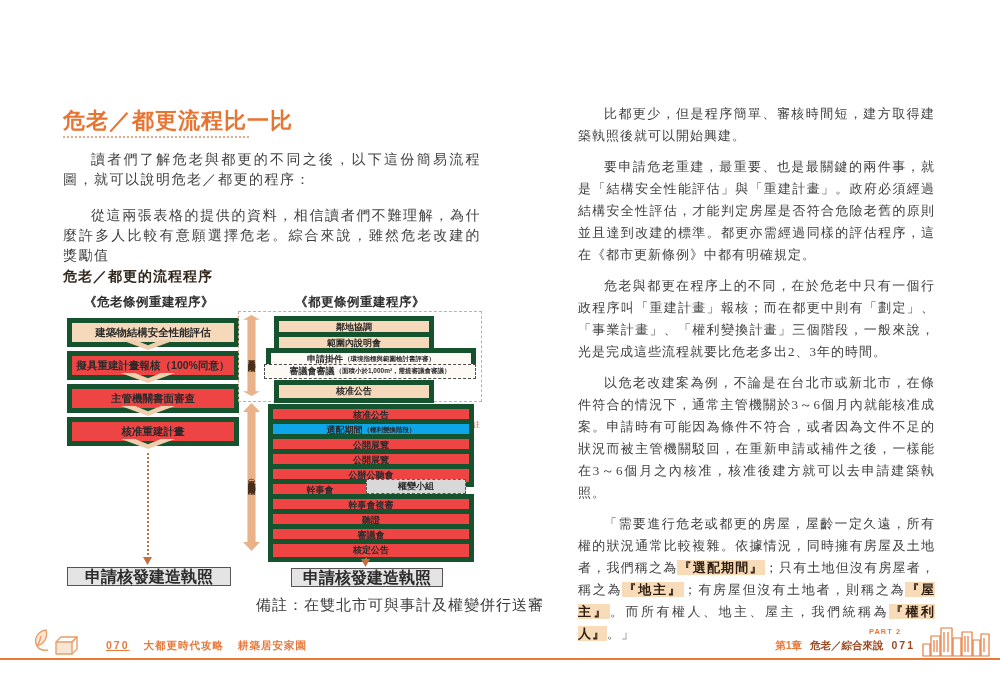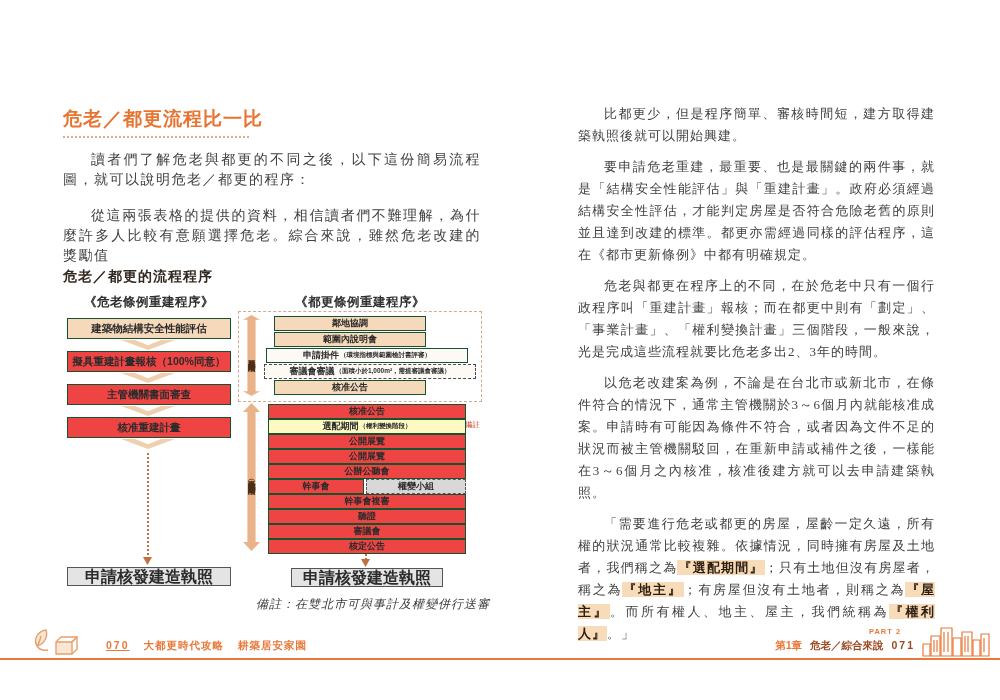--- a/index.html
+++ b/index.html
@@ -1,56 +1,56 @@
 <!DOCTYPE html>
 <html><head>
 <meta charset="utf-8">
 <style>
   html,body{margin:0;padding:0;background:#fff;}
   #page{position:relative;width:1000px;height:700px;background:#ffffff;overflow:hidden;
         font-family:"Liberation Serif","DejaVu Serif",serif;color:#3d3d3d;}
 
   
   .main-title{position:absolute;left:63px;top:106px;font-family:"Liberation Sans","DejaVu Sans",sans-serif;
-      font-weight:bold;font-size:19px;letter-spacing:1px;color:#e87432;}
+      font-weight:bold;font-size:22px;letter-spacing:1px;color:#e87432;}
   .title-underline{position:absolute;left:63px;top:136px;width:186px;height:0;
       border-top:2px dotted #dcae8e;}
   .lpara{position:absolute;left:63px;width:418px;font-size:14px;line-height:20px;
       letter-spacing:1.5px;text-indent:2em;text-align:justify;color:#3f3f3f;}
 
   
   .fc-heading{position:absolute;left:63px;top:268px;font-family:"Liberation Sans",sans-serif;
       font-weight:bold;font-size:14px;letter-spacing:1px;color:#33291f;}
   .col-title{position:absolute;top:294px;font-family:"Liberation Sans",sans-serif;
       font-weight:bold;font-size:12.5px;color:#2e2e2e;text-align:center;letter-spacing:0.5px;}
-  .fbox{position:absolute;height:13px;border:1px solid #14532d;background:#f6d9ba;
+  .fbox{position:absolute;height:13px;border:5px solid #14532d;background:#f6d9ba;
       font-family:"Liberation Sans",sans-serif;font-weight:bold;font-size:9px;color:#2b2b2b;
       display:flex;align-items:center;justify-content:center;white-space:nowrap;line-height:1;}
   .fbox .sub{font-size:6.5px;font-weight:bold;margin-left:1px;}
   .fbox.tall{height:19px;font-size:10.5px;}
   .fbox.dark{background:#ef4444;}
   .fbox.white{background:#fdf9f4;}
   .fbox.dashed{border:1px dashed #4a4a4a;background:#fdf9f4;}
   .fbox.grayd{border:1px dashed #5a5a5a;background:#d8d8d8;}
-  .fbox.grayl{background:#fef9c3;}
+  .fbox.grayl{background:#0ea5e9;}
   .fbox.final{background:#e4e4e4;border:1px solid #555;height:17px;font-size:16px;}
   .chev{position:absolute;width:54px;height:10px;background:#f0cfae;
       clip-path:polygon(0 0,50% 100%,100% 0,74% 0,50% 52%,26% 0);}
   .dotline{position:absolute;width:0;border-left:2px dotted #c1703f;}
   .dothead{position:absolute;width:9px;height:8px;background:#c1703f;
       clip-path:polygon(0 0,100% 0,50% 100%);}
   .stage-wrap{position:absolute;border:1px dashed #d5ab90;}
   .varrow{position:absolute;background:#e9b288;
       clip-path:polygon(50% 0,100% 6%,74% 6%,74% 94%,100% 94%,50% 100%,0 94%,26% 94%,26% 6%,0 6%);
       display:flex;align-items:center;justify-content:center;}
   .varrow span{writing-mode:vertical-rl;text-orientation:upright;font-family:"Liberation Sans",sans-serif;
       font-size:7.5px;font-weight:bold;color:#4a2f1b;letter-spacing:0.5px;line-height:1;}
   .note-marker{position:absolute;left:465px;top:420px;font-size:7.5px;color:#cc4b2e;
       font-family:"Liberation Sans",sans-serif;}
-  .fc-footnote{position:absolute;left:256px;top:596px;font-size:12px;font-style:italic;
+  .fc-footnote{position:absolute;left:256px;top:596px;font-size:15px;
       letter-spacing:1px;color:#3a3a3a;}
 
   
   .rtext{position:absolute;left:578px;top:103px;width:357px;}
   .rpara{font-size:13px;line-height:22px;letter-spacing:1px;text-indent:2em;
       text-align:justify;color:#3f3f3f;margin:0 0 9px 0;}
   .hl{font-weight:bold;color:#2c1d10;background:#f8dcba;padding:0 1px;}
 
   
   .footer-rule{position:absolute;left:0;top:658px;width:1000px;height:2px;background:#e8793a;}

